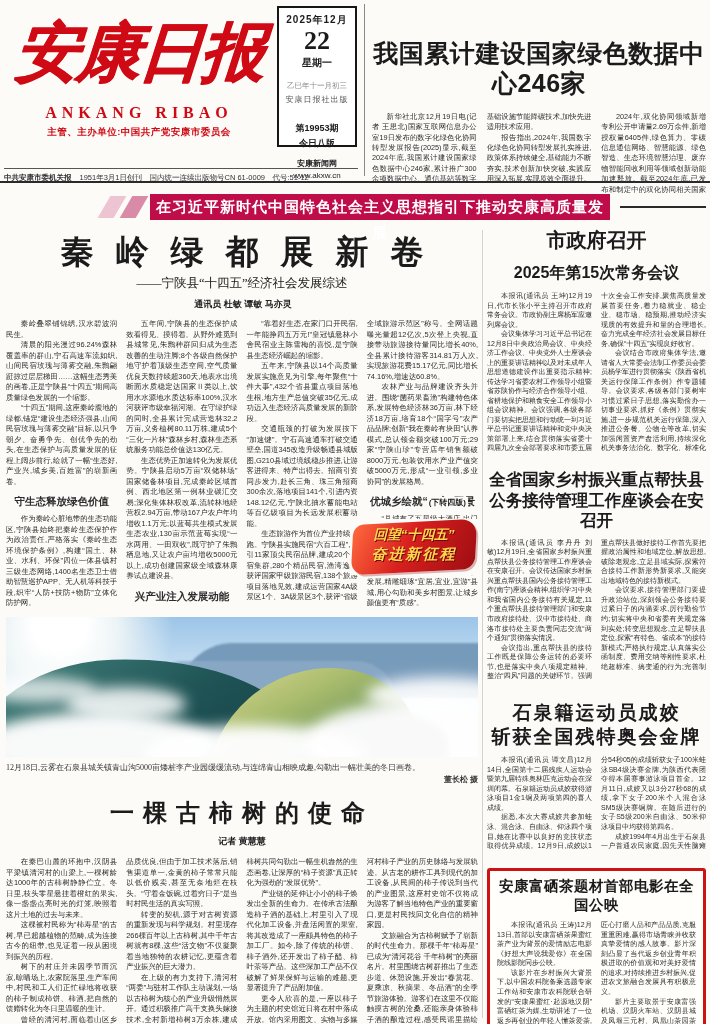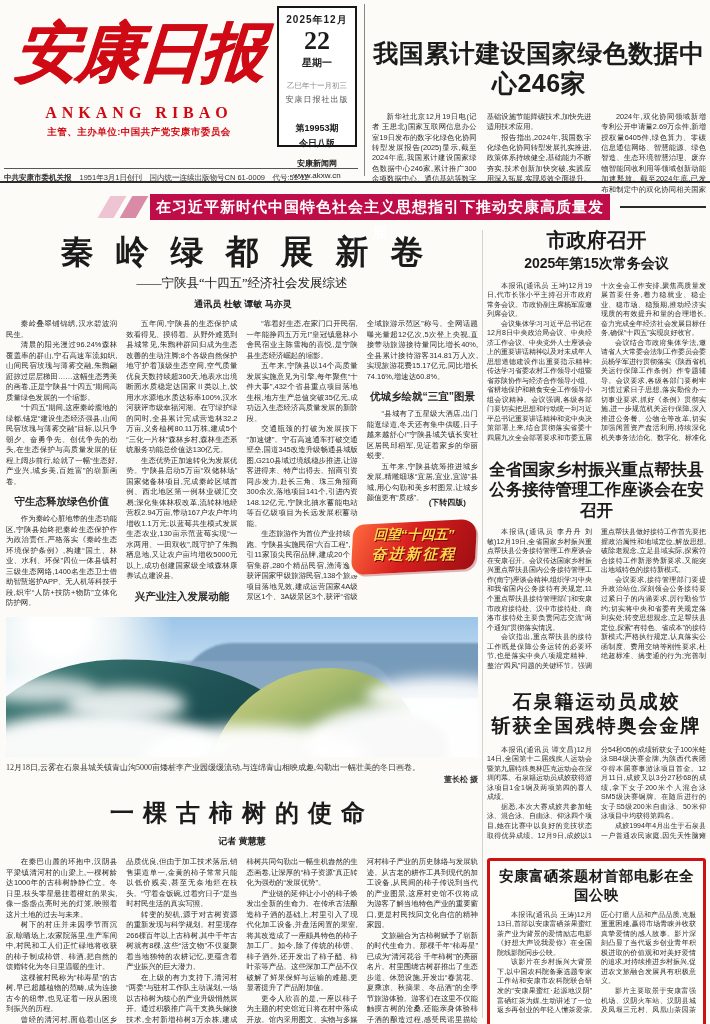--- a/index.html
+++ b/index.html
@@ -93,21 +93,21 @@
   .c6{left:-20px;top:60px;width:110px;height:26px;opacity:.75;}
   .caption-row{margin-top:5px;font-size:8px;line-height:11px;color:#333;font-family:"Liberation Serif",serif;}
   .caption-credit{text-align:right;font-weight:bold;margin-top:1px;}
   
   .pers-h2{font-size:24px;font-weight:900;text-align:center;letter-spacing:9px;margin-top:12px;}
   .pers-byline{font-size:9px;text-align:center;margin-top:6px;}
   .pers-body{margin-top:9px;height:186px;overflow:hidden;}
   
   .r-h{font-weight:900;text-align:center;line-height:1.25;}
   .gov-h .l1{font-size:20px;}
-  .gov-h .l2{font-size:14px;margin-top:2px;}
+  .gov-h .l2{font-size:16px;margin-top:10px;}
   .cols2{column-count:2;column-gap:9px;font-size:7px;line-height:1.36;overflow:hidden;}
   .gov-body{margin-top:8px;height:166px;}
   .rec-h{margin-top:12px;}
   .rec-h .l1,.rec-h .l2{font-size:16.5px;}
   .rec-body{margin-top:7px;height:150px;}
   .ath-h{margin-top:13px;}
   .ath-h .l1,.ath-h .l2{font-size:19px;letter-spacing:2px;}
   .ath-body{margin-top:7px;height:104px;}
   .movie-box{margin-top:9px;border:3px solid #cc1212;border-radius:3px;padding:6px 7px 7px;background:#fffefb;}
   .movie-h{font-size:14.5px;font-weight:900;text-align:center;letter-spacing:.5px;}
@@ -179,20 +179,21 @@
             <p>作为秦岭心脏地带的生态功能区,宁陕县始终把秦岭生态保护作为政治责任,严格落实《秦岭生态环境保护条例》,构建“国土、林业、水利、环保”四位一体县镇村三级生态网络,1400名生态卫士借助智慧巡护APP、无人机等科技手段,织牢“人防+技防+物防”立体化防护网。</p>
             <p>五年间,宁陕县的生态保护成效看得见、摸得着。从野外难觅到县城常见,朱鹮种群回归成为生态改善的生动注脚;8个各级自然保护地守护着顶级生态空间,空气质量优良天数持续超360天,地表水出境断面水质稳定达国家Ⅱ类以上,饮用水水源地水质达标率100%,汉水河获评市级幸福河湖。在守绿护绿的同时,全县累计完成营造林32.2万亩,义务植树80.11万株,建成5个“三化一片林”森林乡村,森林生态系统服务功能总价值达130亿元。</p>
             <p>生态优势正加速转化为发展优势。宁陕县启动5万亩“双储林场”国家储备林项目,完成秦岭区域首例、西北地区第一例林业碳汇交易;深化集体林权改革,流转林地经营权2.94万亩,带动167户农户年均增收1.1万元;以蓝莓共生模式发展生态农业,130亩示范蓝莓实现“一水两用、一田双收”,既守护了朱鹮栖息地,又让农户亩均增收5000元以上,成功创建国家级全域森林康养试点建设县。</p>
           </div>
         <h3>兴产业注入发展动能</h3>
         <div>
             <p>“靠着好生态,在家门口开民宿,一年能挣四五万元!”皇冠镇悬林小舍民宿业主陈雪梅的喜悦,是宁陕县生态经济崛起的缩影。</p>
             <p>五年来,宁陕县以14个高质量发展实施意见为引擎,每年聚焦“十件大事”,432个省县重点项目落地生根,地方生产总值突破35亿元,成功迈入生态经济高质量发展的新阶段。</p>
             <p>交通瓶颈的打破为发展按下“加速键”。宁石高速通车打破交通壁垒,国道345改造升级畅通县域版图,G210县域过境线稳步推进,让游客进得来、特产出得去。招商引资同步发力,赴长三角、珠三角招商300余次,落地项目141个,引进内资148.12亿元,宁陕北抽水蓄能电站等百亿级项目为长远发展积蓄动能。</p>
             <p>生态旅游作为首位产业持续领跑。宁陕县实施民宿“六百工程”,培引11家顶尖民宿品牌,建成20个民宿集群,280个精品民宿,渔湾逸谷获评国家甲级旅游民宿,138个旅游项目落地见效,建成运营国家4A级景区1个、3A级景区3个,获评“省级全域旅游示范区”称号。全网话题曝光量超12亿次,5次登上央视,直接带动旅游接待量同比增长40%,全县累计接待游客314.81万人次,实现旅游花费15.17亿元,同比增长74.16%,增速达60.8%。</p>
+            <p>农林产业与品牌建设齐头并进。围绕“菌药果畜渔”构建特色体系,发展特色经济林36万亩,林下经济18万亩,培育18个“国字号”农产品品牌;创新“我在秦岭有块田”认养模式,总认领金额突破100万元;29家“宁陕山珍”专营店年销售额破8000万元,包装饮用水产业产值突破5000万元,形成“一业引领,多业协同”的发展格局。</p>
           </div>
         <h3>优城乡绘就“三宜”图景</h3>
         <div>
             <p>“县城有了五星级大酒店,出门能逛绿道,冬天还有集中供暖,日子越来越舒心!”宁陕县城关镇长安社区居民邱稻军,见证着家乡的华丽蜕变。</p>
             <p>五年来,宁陕县统筹推进城乡发展,精雕细琢“宜居,宜业,宜游”县城,用心勾勒和美乡村图景,让城乡颜值更有“质感”。</p>
           </div>
       </div>
       <div class="turn-notice">(下转四版)</div>
       <div class="huimou">
         <div class="ribbon"></div>
@@ -217,22 +218,22 @@
     </div>
     <div class="caption-row">
       <div>12月18日,云雾在石泉县城关镇青山沟5000亩矮桩李产业园缓缓流动,与连绵青山相映成趣,勾勒出一幅壮美的冬日画卷。</div>
       <div class="caption-credit">董长松 摄</div>
     </div>
 
     <div class="pers-h2">一棵古柿树的使命</div>
     <div class="pers-byline"><b>记者 黄慧慧</b></div>
     <div class="pers-body cols cols4">
         <p>在秦巴山麓的环抱中,汉阴县平梁镇清河村的山梁上,一棵树龄达1000年的古柿树静静伫立。冬日里,枝头零星悬挂着橙红的果实,像一盏盏点亮时光的灯笼,映照着这片土地的过去与未来。</p>
+        <p>这棵被村民称为“柿寿星”的古树,早已超越植物的范畴,成为连接古今的纽带,也见证着一段从困境到振兴的历程。</p>
         <p>树下的村庄并未因季节而沉寂,晾晒场上,农家院落里,生产车间中,村民和工人们正忙碌地将收获的柿子制成柿饼、柿酒,把自然的馈赠转化为冬日里温暖的生计。</p>
-        <p>这棵被村民称为“柿寿星”的古树,早已超越植物的范畴,成为连接古今的纽带,也见证着一段从困境到振兴的历程。</p>
         <p>曾经的清河村,面临着山区乡村普遍的发展困境。虽然当地柿子品质优良,但由于加工技术落后,销售渠道单一,金黄的柿子常常只能以低价贱卖,甚至无奈地烂在枝头。“守着金饭碗,过着穷日子”是当时村民生活的真实写照。</p>
         <p>转变的契机,源于对古树资源的重新发现与科学规划。村里现存266棵百年以上古柿树,其中千年古树就有8棵,这些“活文物”不仅凝聚着当地独特的农耕记忆,更蕴含着产业振兴的巨大潜力。</p>
         <p>在上级的有力支持下,清河村“两委”与驻村工作队主动谋划,一场以古柿树为核心的产业升级悄然展开。通过积极推广高干支换头嫁接技术,全村新增柿树3万余株,建成了1500亩的柿子产业园区。新老柿树共同勾勒出一幅生机盎然的生态画卷,让深厚的“柿子资源”真正转化为强劲的“发展优势”。</p>
         <p>产业链的延伸让小小的柿子焕发出全新的生命力。在传承古法酿造柿子酒的基础上,村里引入了现代化加工设备,并盘活闲置的果室,将其改造成了一座颇具特色的柿子加工厂。如今,除了传统的柿饼、柿子酒外,还开发出了柿子醋、柿叶茶等产品。这些深加工产品不仅破解了鲜果保鲜与运输的难题,更显著提升了产品附加值。</p>
         <p>更令人欣喜的是,一座以柿子为主题的村史馆近日将在村中落成开放。馆内采用图文、实物与多媒体融合的展示形式,系统梳理了清河村柿子产业的历史脉络与发展轨迹。从古老的耕作工具到现代的加工设备,从民间的柿子传说到当代的产业图景,这座村史馆不仅将成为游客了解当地特色产业的重要窗口,更是村民找回文化自信的精神家园。</p>
         <p>文旅融合为古柿树赋予了崭新的时代生命力。那棵千年“柿寿星”已成为“清河花谷 千年柿树”的亮丽名片。村里围绕古树群推出了生态步道、休憩设施,开发出“春赏花、夏乘凉、秋摘果、冬品酒”的全季节旅游体验。游客们在这里不仅能触摸古树的沧桑,还能亲身体验柿子酒的酿造过程,感受民谣里描绘的乡土风情。</p>
       </div>
   </div>
 
   <div class="right-region">

